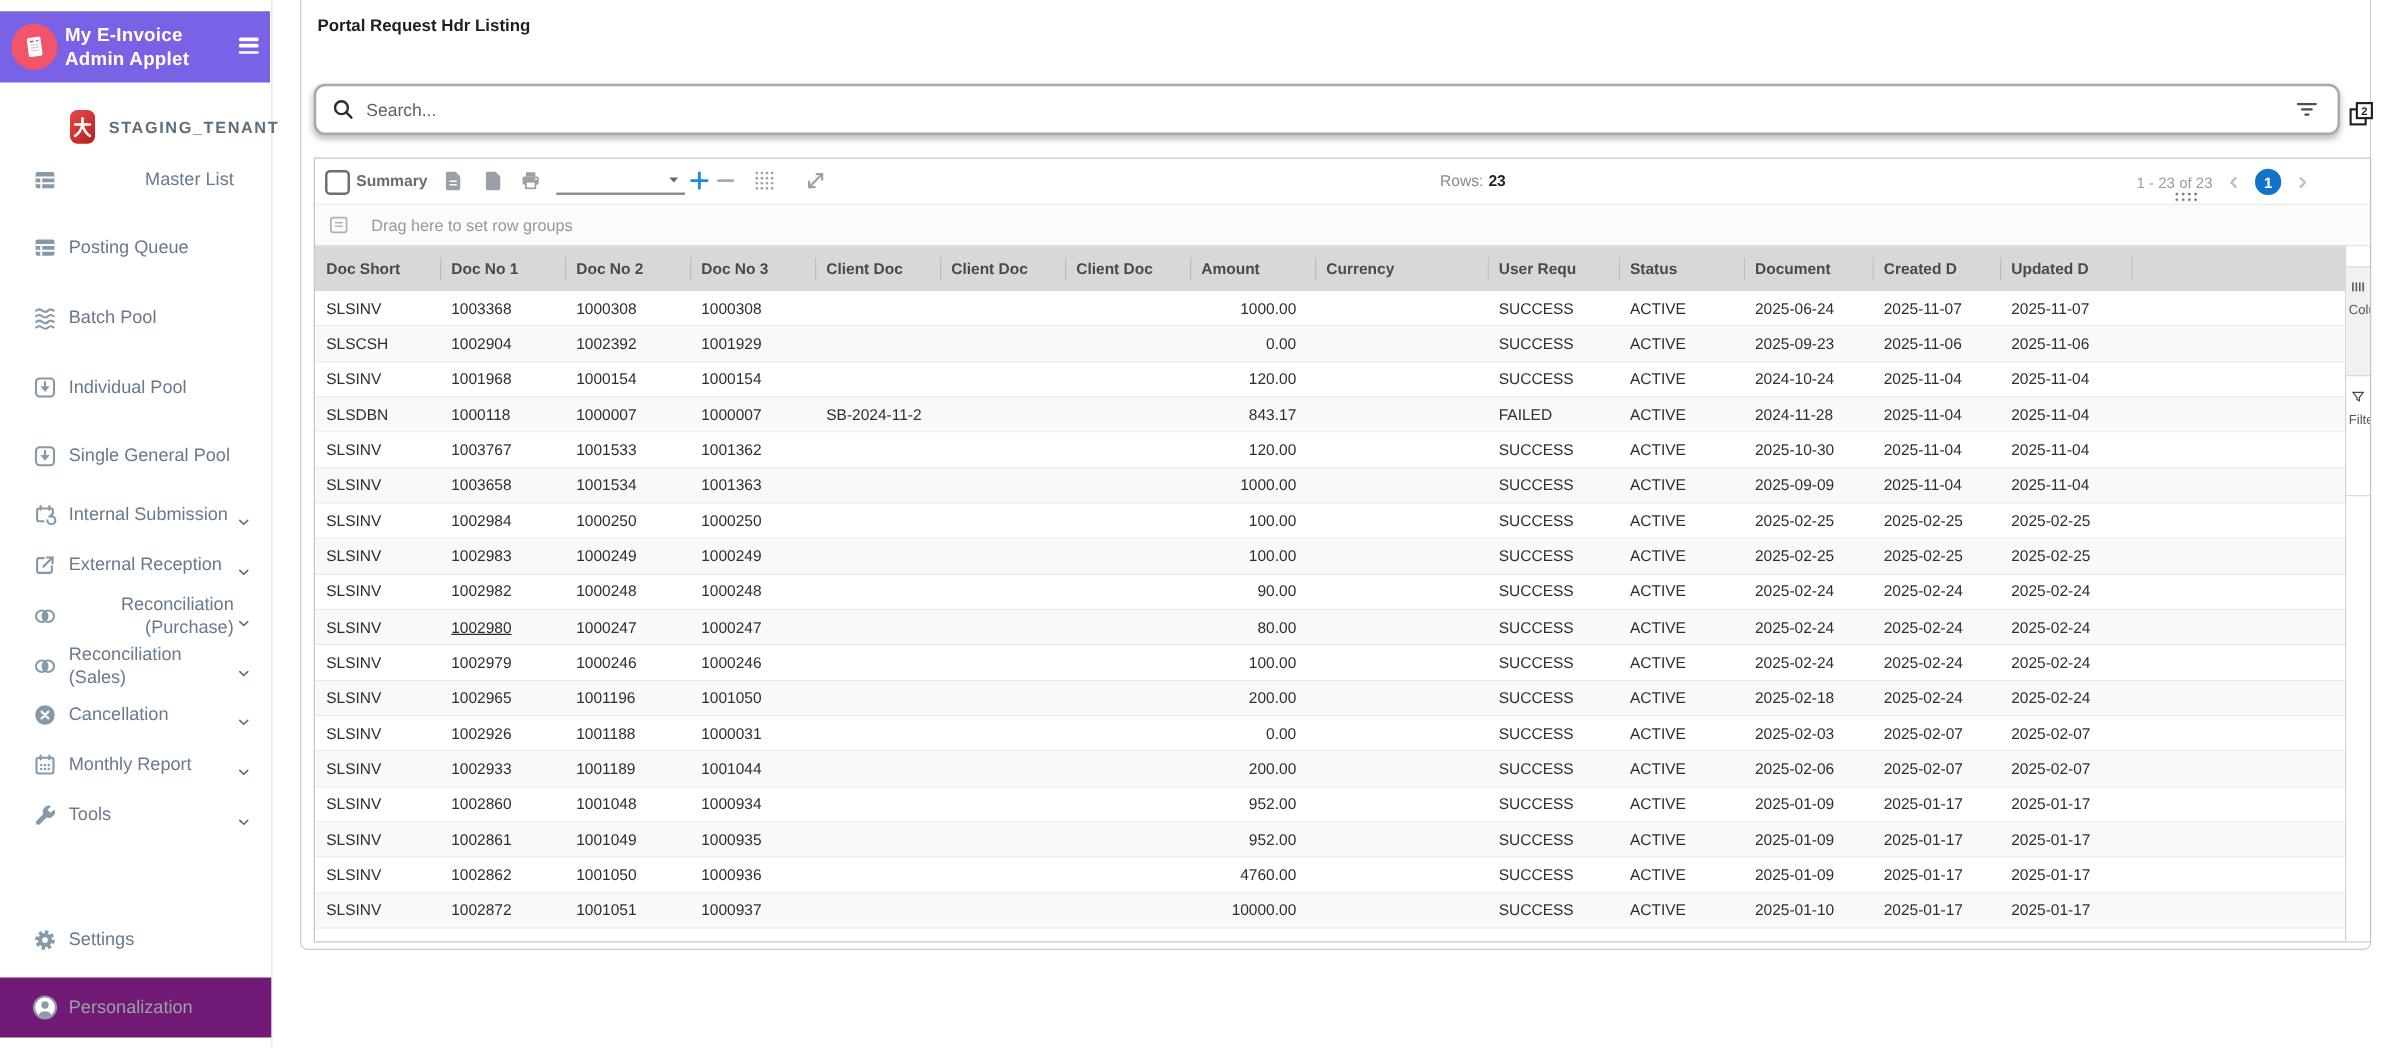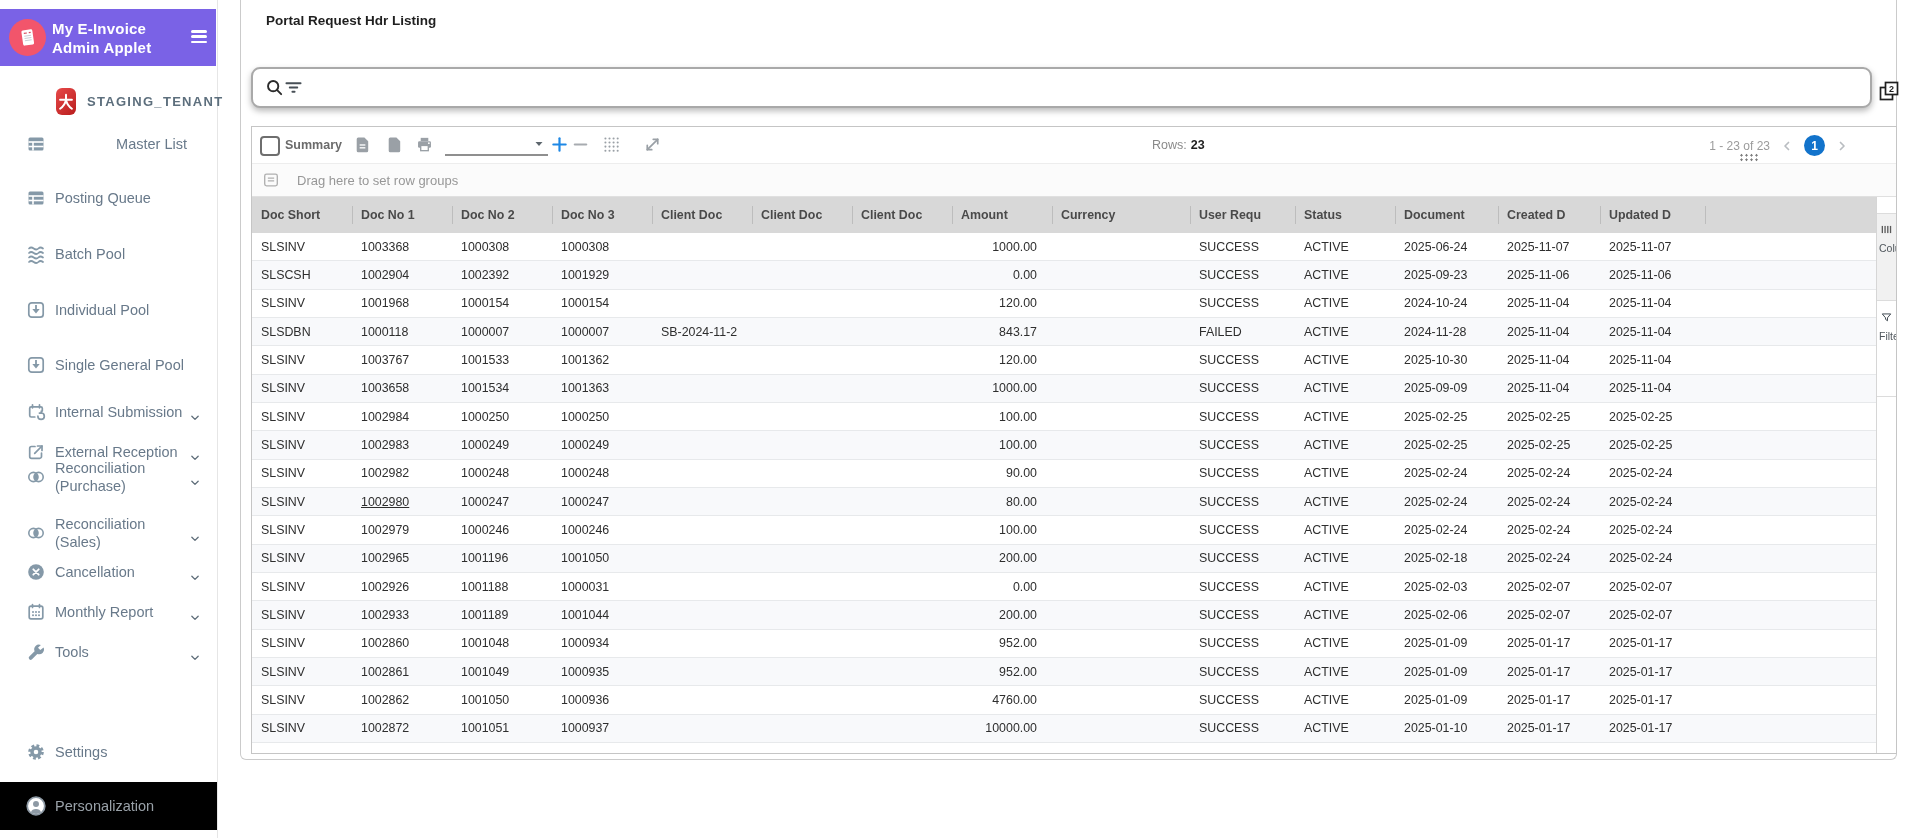--- a/index.html
+++ b/index.html
@@ -22,29 +22,29 @@
 
   .nav-item{position:absolute;left:0;width:217px;height:40px;cursor:pointer;}
   .nav-item.tall{height:44px;}
   .nav-icon{position:absolute;left:26px;top:50%;transform:translateY(-50%);width:20px;height:20px;}
   .nav-icon svg{width:20px;height:20px;display:block;}
   .nav-label{position:absolute;left:55px;top:50%;transform:translateY(-50%);width:132px;
              font-size:14.5px;line-height:18px;color:#68798a;}
   .nav-chev{position:absolute;right:15px;top:50%;transform:translateY(calc(-50% + 6px));width:14px;height:14px;}
   .nav-chev svg{width:14px;height:14px;display:block;}
 
-  .perso-band{position:absolute;left:0;top:782px;width:217px;height:48px;background:#000000;cursor:pointer;}
+  .perso-band{position:absolute;left:0;top:782px;width:217px;height:48px;background:#701a75;cursor:pointer;}
   .perso-band .nav-icon{width:22px;height:22px;}
   .perso-band .nav-icon svg{width:22px;height:22px;}
   .perso-band .nav-label{color:#99a1a8;}
 
   
   .card{position:absolute;left:240px;top:0;width:1657px;height:760px;background:#fff;
         border:1px solid #cbcbcb;border-top:none;border-radius:0 0 6px 6px;box-sizing:border-box;}
-  .page-title{position:absolute;left:25px;top:13px;font-size:13.5px;font-weight:bold;color:#1f1f1f;}
+  .page-title{position:absolute;left:13px;top:13px;font-size:13.5px;font-weight:bold;color:#1f1f1f;}
 
   .searchbar{position:absolute;left:10px;top:67px;width:1621px;height:41px;background:#fff;
              border:2px solid #a9a9a9;border-radius:9px;box-shadow:0 3px 6px rgba(0,0,0,.28);
              display:flex;align-items:center;box-sizing:border-box;}
   .search-glyph{margin-left:12px;width:19px;height:19px;}
   .search-glyph svg{width:19px;height:19px;display:block;}
   .search-input{flex:1;border:none;outline:none;font-size:14px;color:#333;margin-left:7px;font-family:inherit;background:transparent;}
   .search-input::placeholder{color:#5f5f5f;}
   .filter-glyph{margin-right:15px;width:19px;height:19px;cursor:pointer;}
   .filter-glyph svg{width:19px;height:19px;display:block;}
@@ -221,21 +221,21 @@
               <path d="M11.5 4 H16 v4.5"></path>
             </svg>
           </span>
           <span class="nav-label">External Reception</span>
           <span class="nav-chev">
             <svg viewBox="0 0 20 20" fill="none" stroke="#5f6e7a" stroke-width="1.9" stroke-linecap="round" stroke-linejoin="round">
               <path d="M5.5 7.5 L10 12 L14.5 7.5"></path>
             </svg>
           </span>
         </div>
-        <div class="nav-item tall" style="top: 455px;">
+        <div class="nav-item tall" style="top: 471px; text-align: right;">
           <span class="nav-icon">
             <svg viewBox="0 0 20 20">
               <path d="M10 6.2 a4.6 4.6 0 0 1 0 7.6 a4.6 4.6 0 0 1 0 -7.6 Z" fill="#8599a8"></path>
               <circle cx="7.4" cy="10" r="4.6" fill="none" stroke="#8599a8" stroke-width="1.6"></circle>
               <circle cx="12.6" cy="10" r="4.6" fill="none" stroke="#8599a8" stroke-width="1.6"></circle>
             </svg>
           </span>
           <span class="nav-label">Reconciliation (Purchase)</span>
           <span class="nav-chev">
             <svg viewBox="0 0 20 20" fill="none" stroke="#5f6e7a" stroke-width="1.9" stroke-linecap="round" stroke-linejoin="round">
@@ -334,20 +334,21 @@
   <div class="card">
     <div class="page-title">Portal Request Hdr Listing</div>
 
     <div class="searchbar">
       <span class="search-glyph">
         <svg viewBox="0 0 20 20" fill="none" stroke="#2b2b2b" stroke-width="2" stroke-linecap="round">
             <circle cx="8.6" cy="8.6" r="5.4"></circle>
             <path d="M12.8 12.8 L17 17"></path>
           </svg>
       </span>
+      <input class="search-input" placeholder="Search..." style="">
       <span class="filter-glyph">
         <svg viewBox="0 0 20 20" fill="none" stroke="#474f56" stroke-width="1.9" stroke-linecap="round">
             <path d="M2.5 5.5 h15"></path>
             <path d="M6 10 h8"></path>
             <path d="M8.8 14.5 h2.4"></path>
           </svg>
       </span>
     </div>
 
     <div class="panel">

